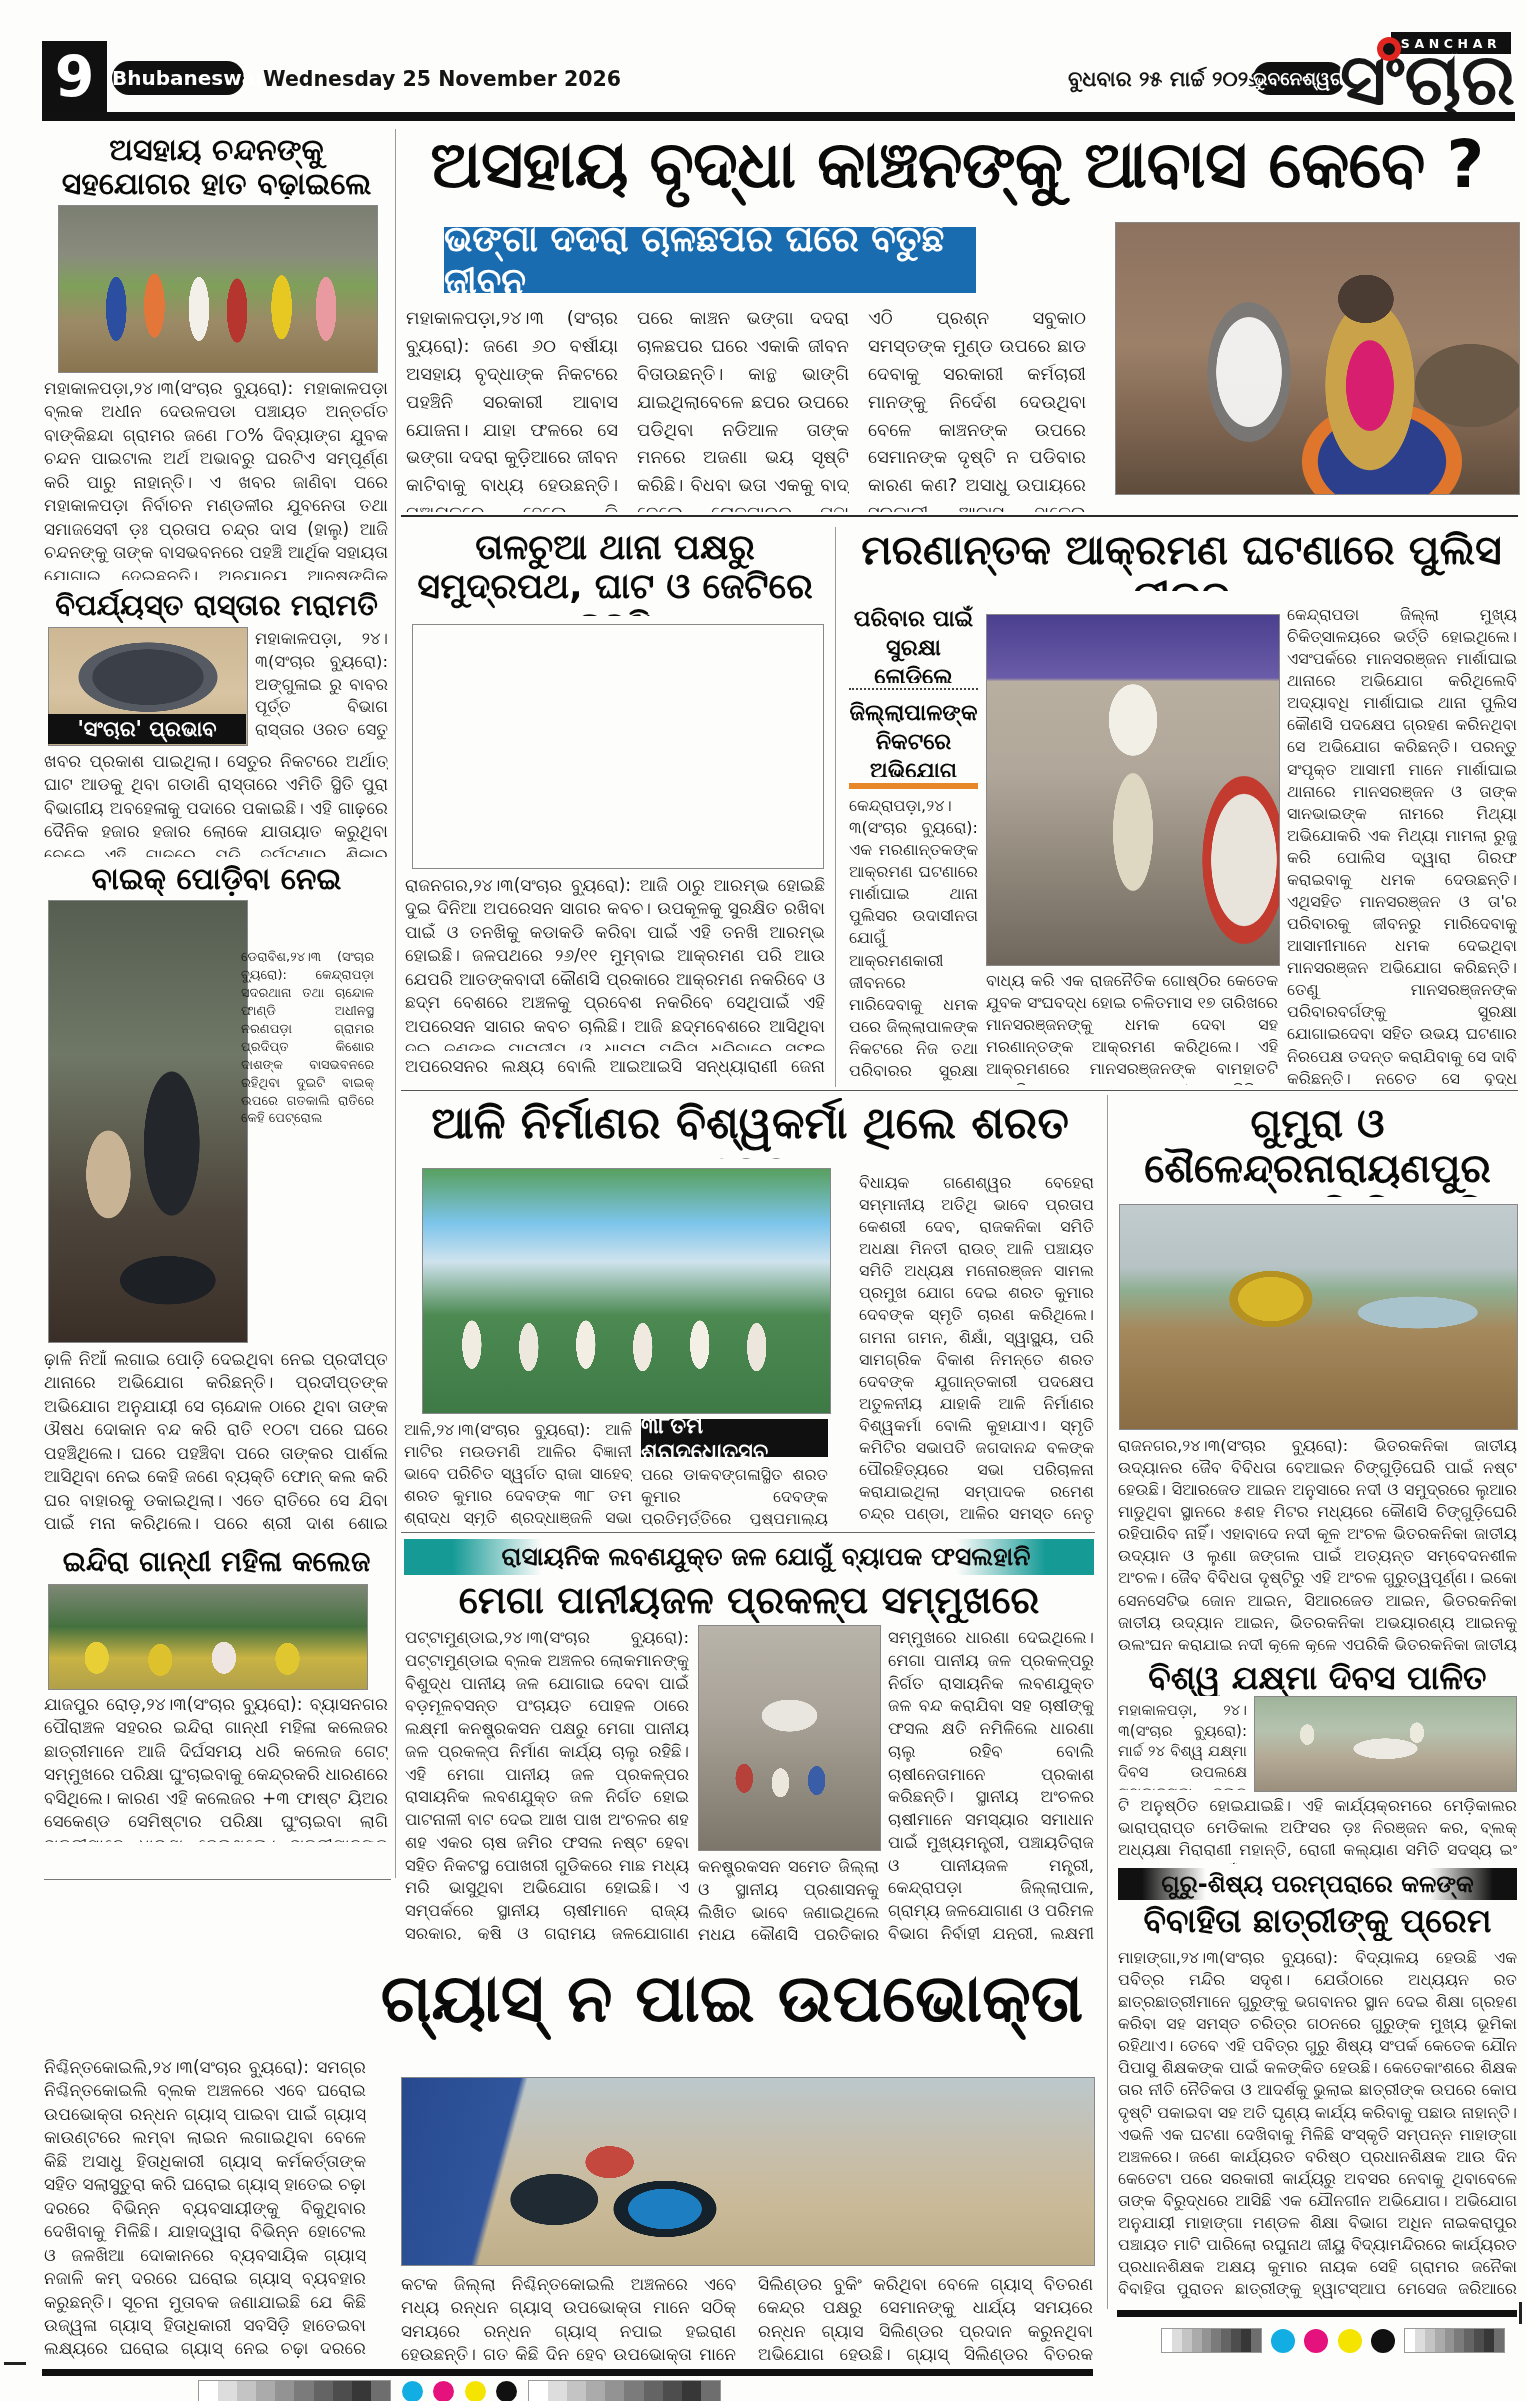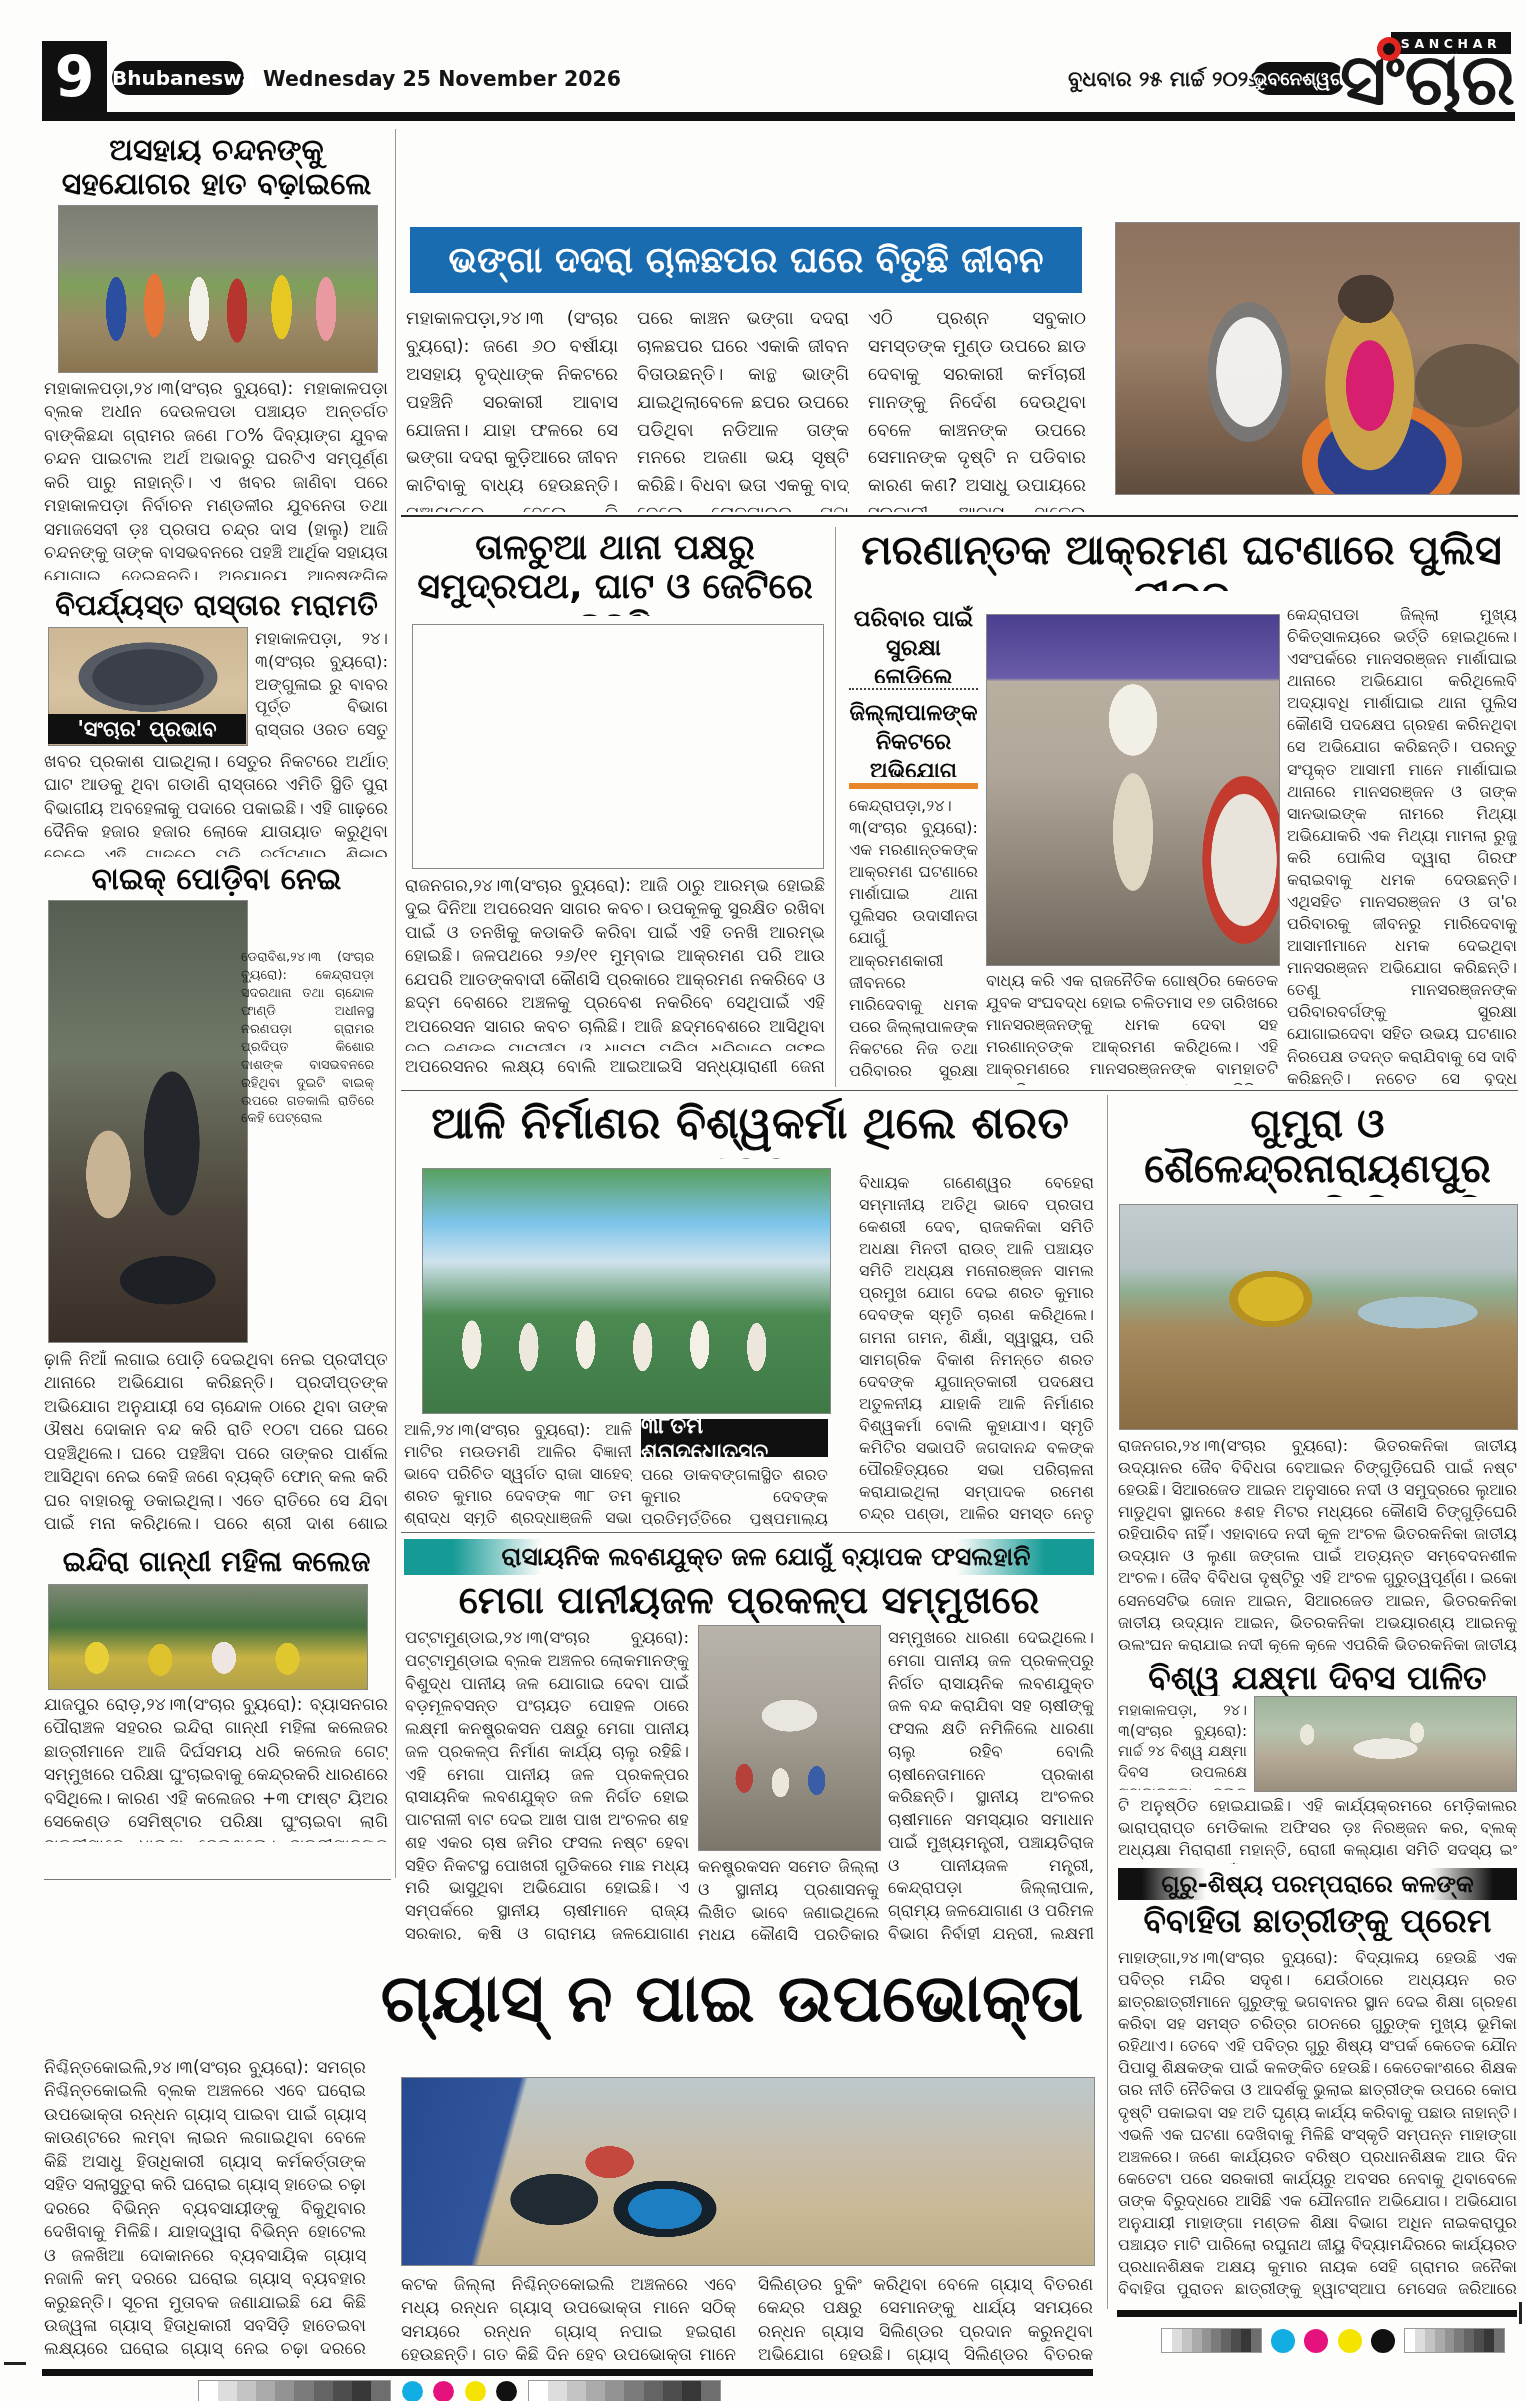--- a/index.html
+++ b/index.html
@@ -44,22 +44,23 @@
     <div class="abs band" style="left:51px;top:0;width:120px;height:22.4px;font-size:12.5px;letter-spacing:4.6px;text-align:center;">
       <span>SANCHAR</span>
     </div>
     <div class="abs" style="left:0;top:12px;font-size:71px;font-weight:900;color:#171717;line-height:1;
                 text-shadow:-2px -2px 0 #fff,2px -2px 0 #fff,-2px 2px 0 #fff,2px 2px 0 #fff,0 0 4px #fff;">ସଂଚାର</div>
     <span class="abs" style="left:37px;top:5.3px;width:12px;height:12px;background:#111;border:6px solid #e02520;border-radius:50%;"></span>
   </div>
 
   <div class="abs" style="left:42px;top:112px;width:1473px;height:8.6px;background:#111;"></div>
 
-
-  <div class="abs" style="left:410px;top:227px;width:672px;height:66px;background:#1a6cb0;display:flex;align-items:center;justify-content:center;">
+  <div class="abs hl" style="left:396px;top:129px;width:1122px;height:87px;font-size:65px;font-weight:900;letter-spacing:-0.7px;">ଅସହାୟ ବୃଦ୍ଧା କାଞ୍ଚନଙ୍କୁ ଆବାସ କେବେ ?</div>
+
+  <div class="abs" style="left:444px;top:227px;width:532px;height:66px;background:#1a6cb0;display:flex;align-items:center;justify-content:center;">
     <span style="color:#fff;font-size:36px;font-weight:700;">ଭଙ୍ଗା ଦଦରା ଚାଳଛପର ଘରେ ବିତୁଛି ଜୀବନ</span>
   </div>
 
   <div class="abs photo" style="left:1115px;top:222px;width:403px;height:271px;
        background:
         radial-gradient(59px 99px at 33% 55%, rgba(245,245,245,.95) 0 55%, rgba(120,120,120,.9) 56% 70%, transparent 71%),
         radial-gradient(46px 40px at 62% 28%, #4a3b33 0 60%, transparent 61%),
         radial-gradient(59px 112px at 63% 60%, #d81f6f 0 40%, #caa24a 41% 75%, transparent 76%),
         radial-gradient(106px 79px at 66% 88%, #2b3f8c 0 60%, #e0762c 61% 75%, transparent 76%),
         radial-gradient(79px 59px at 88% 60%, #6b5948 0 70%, transparent 71%),

